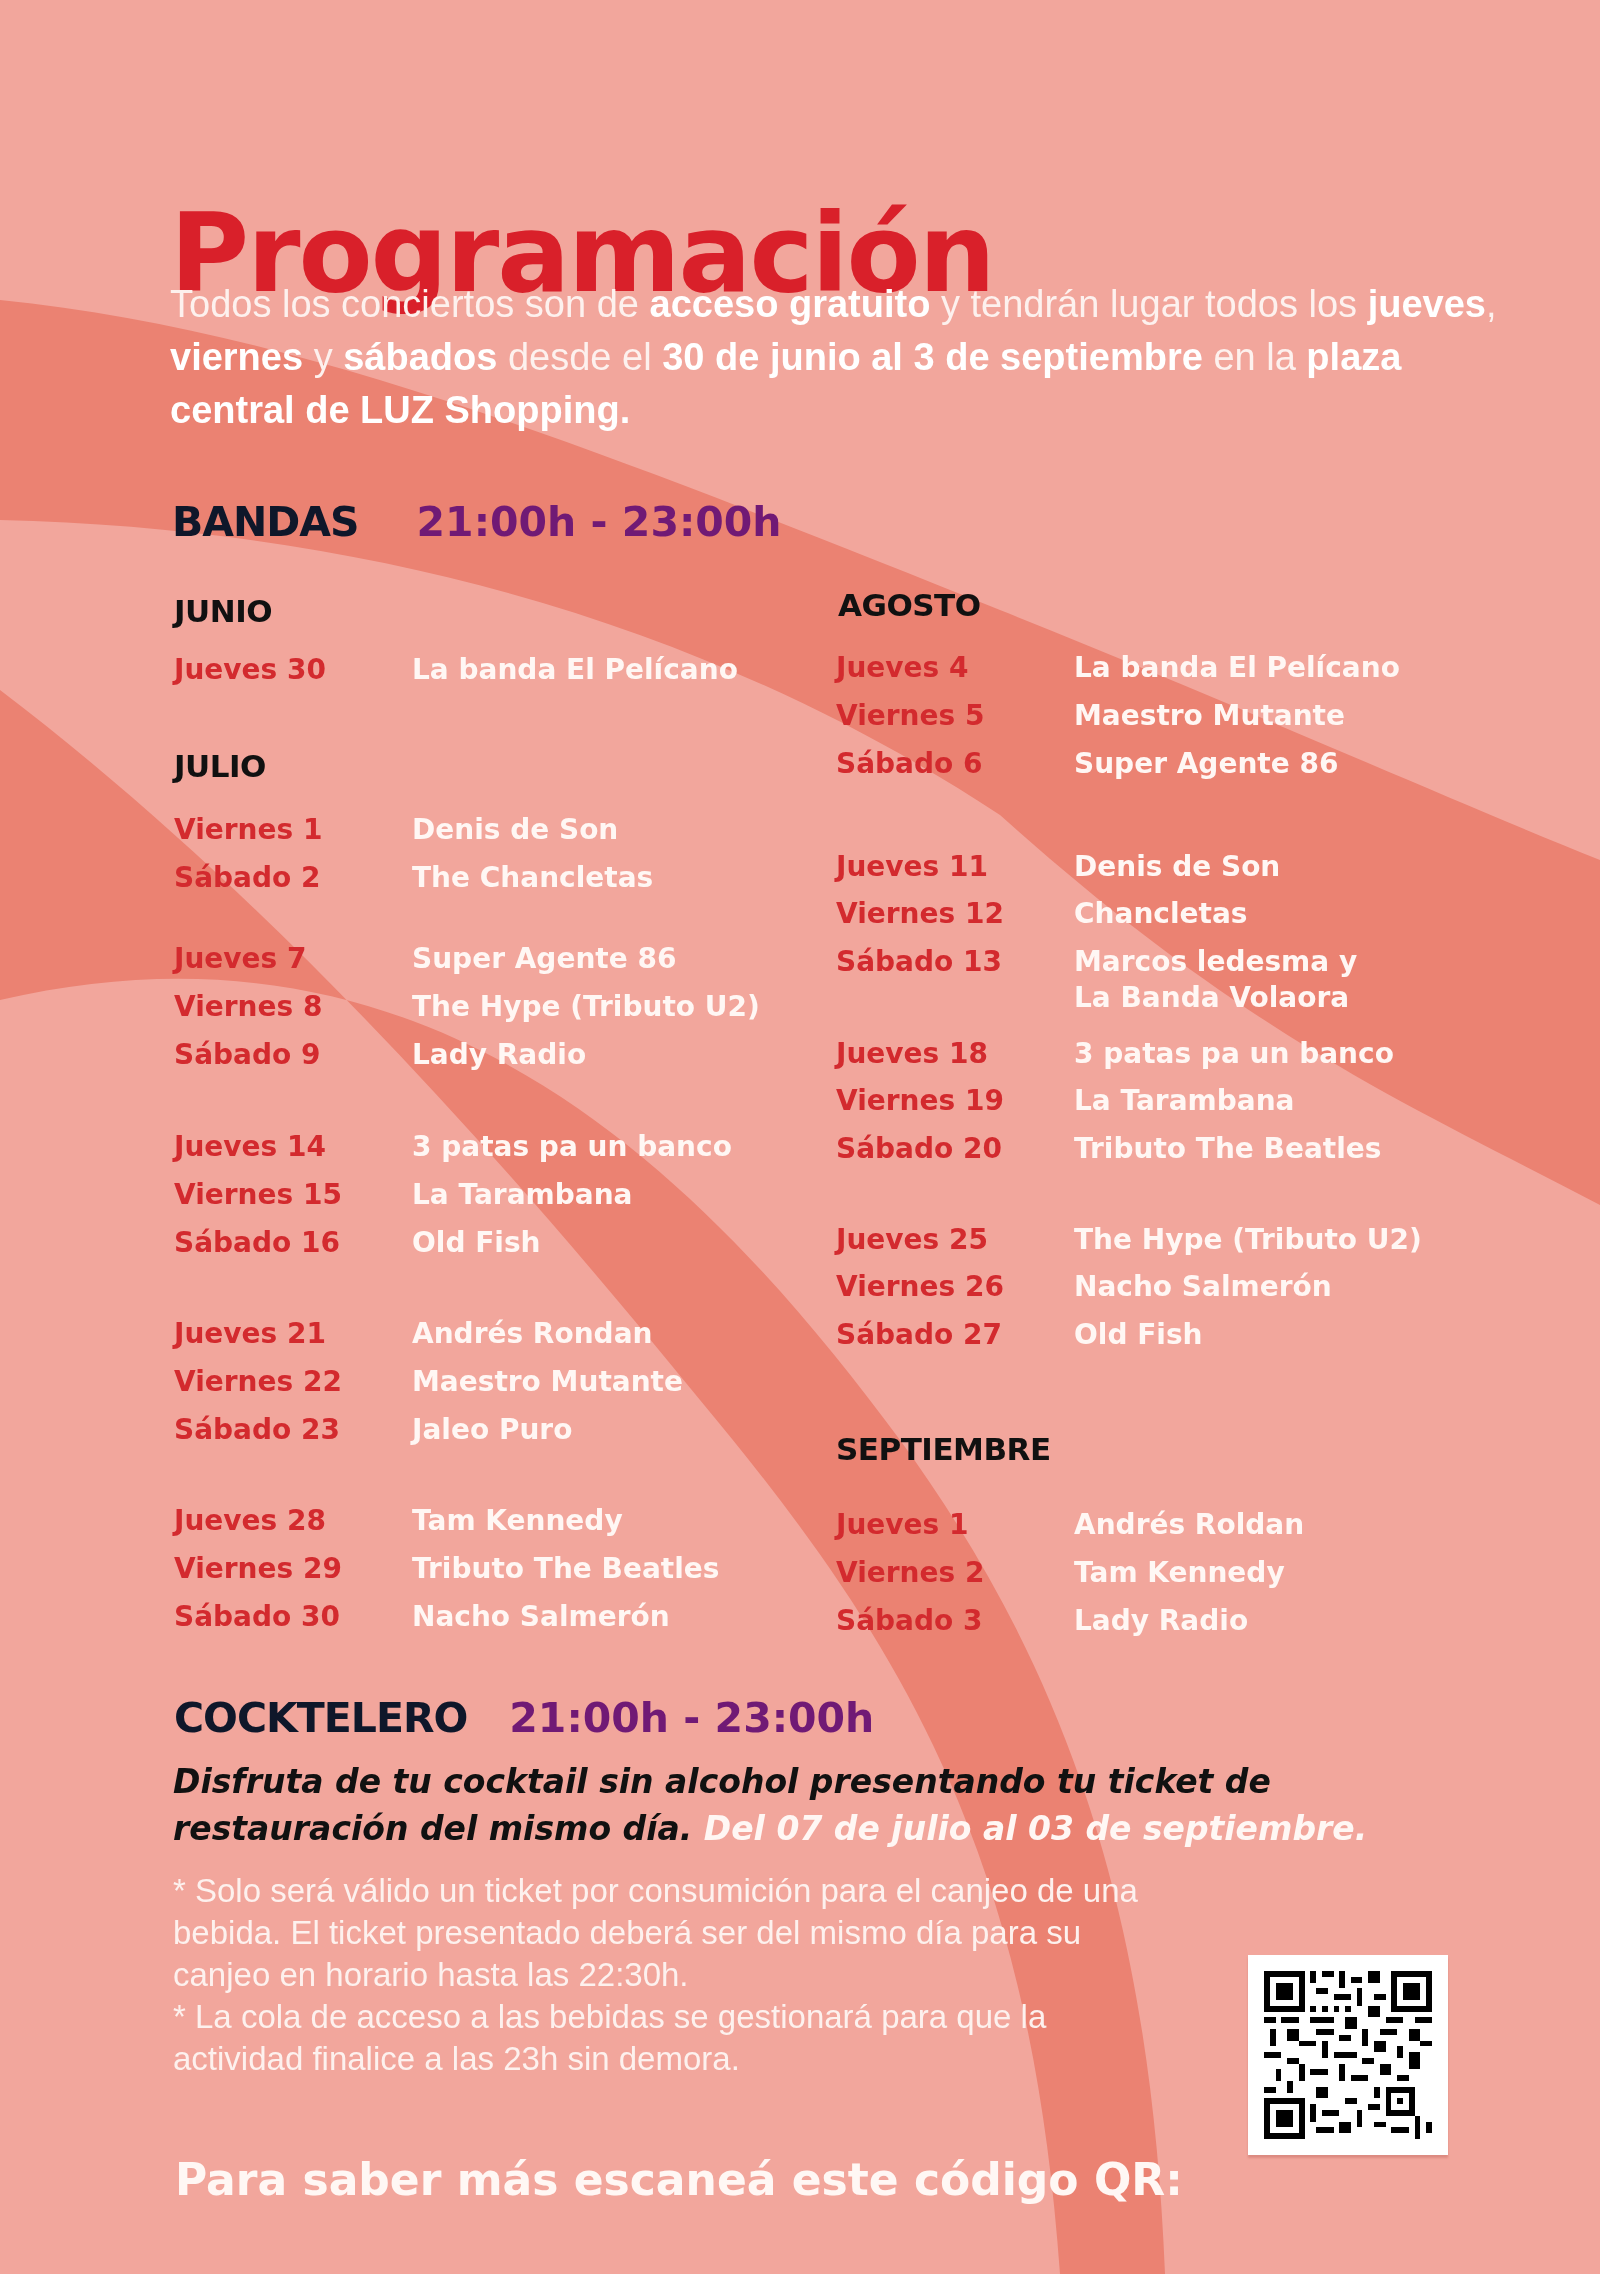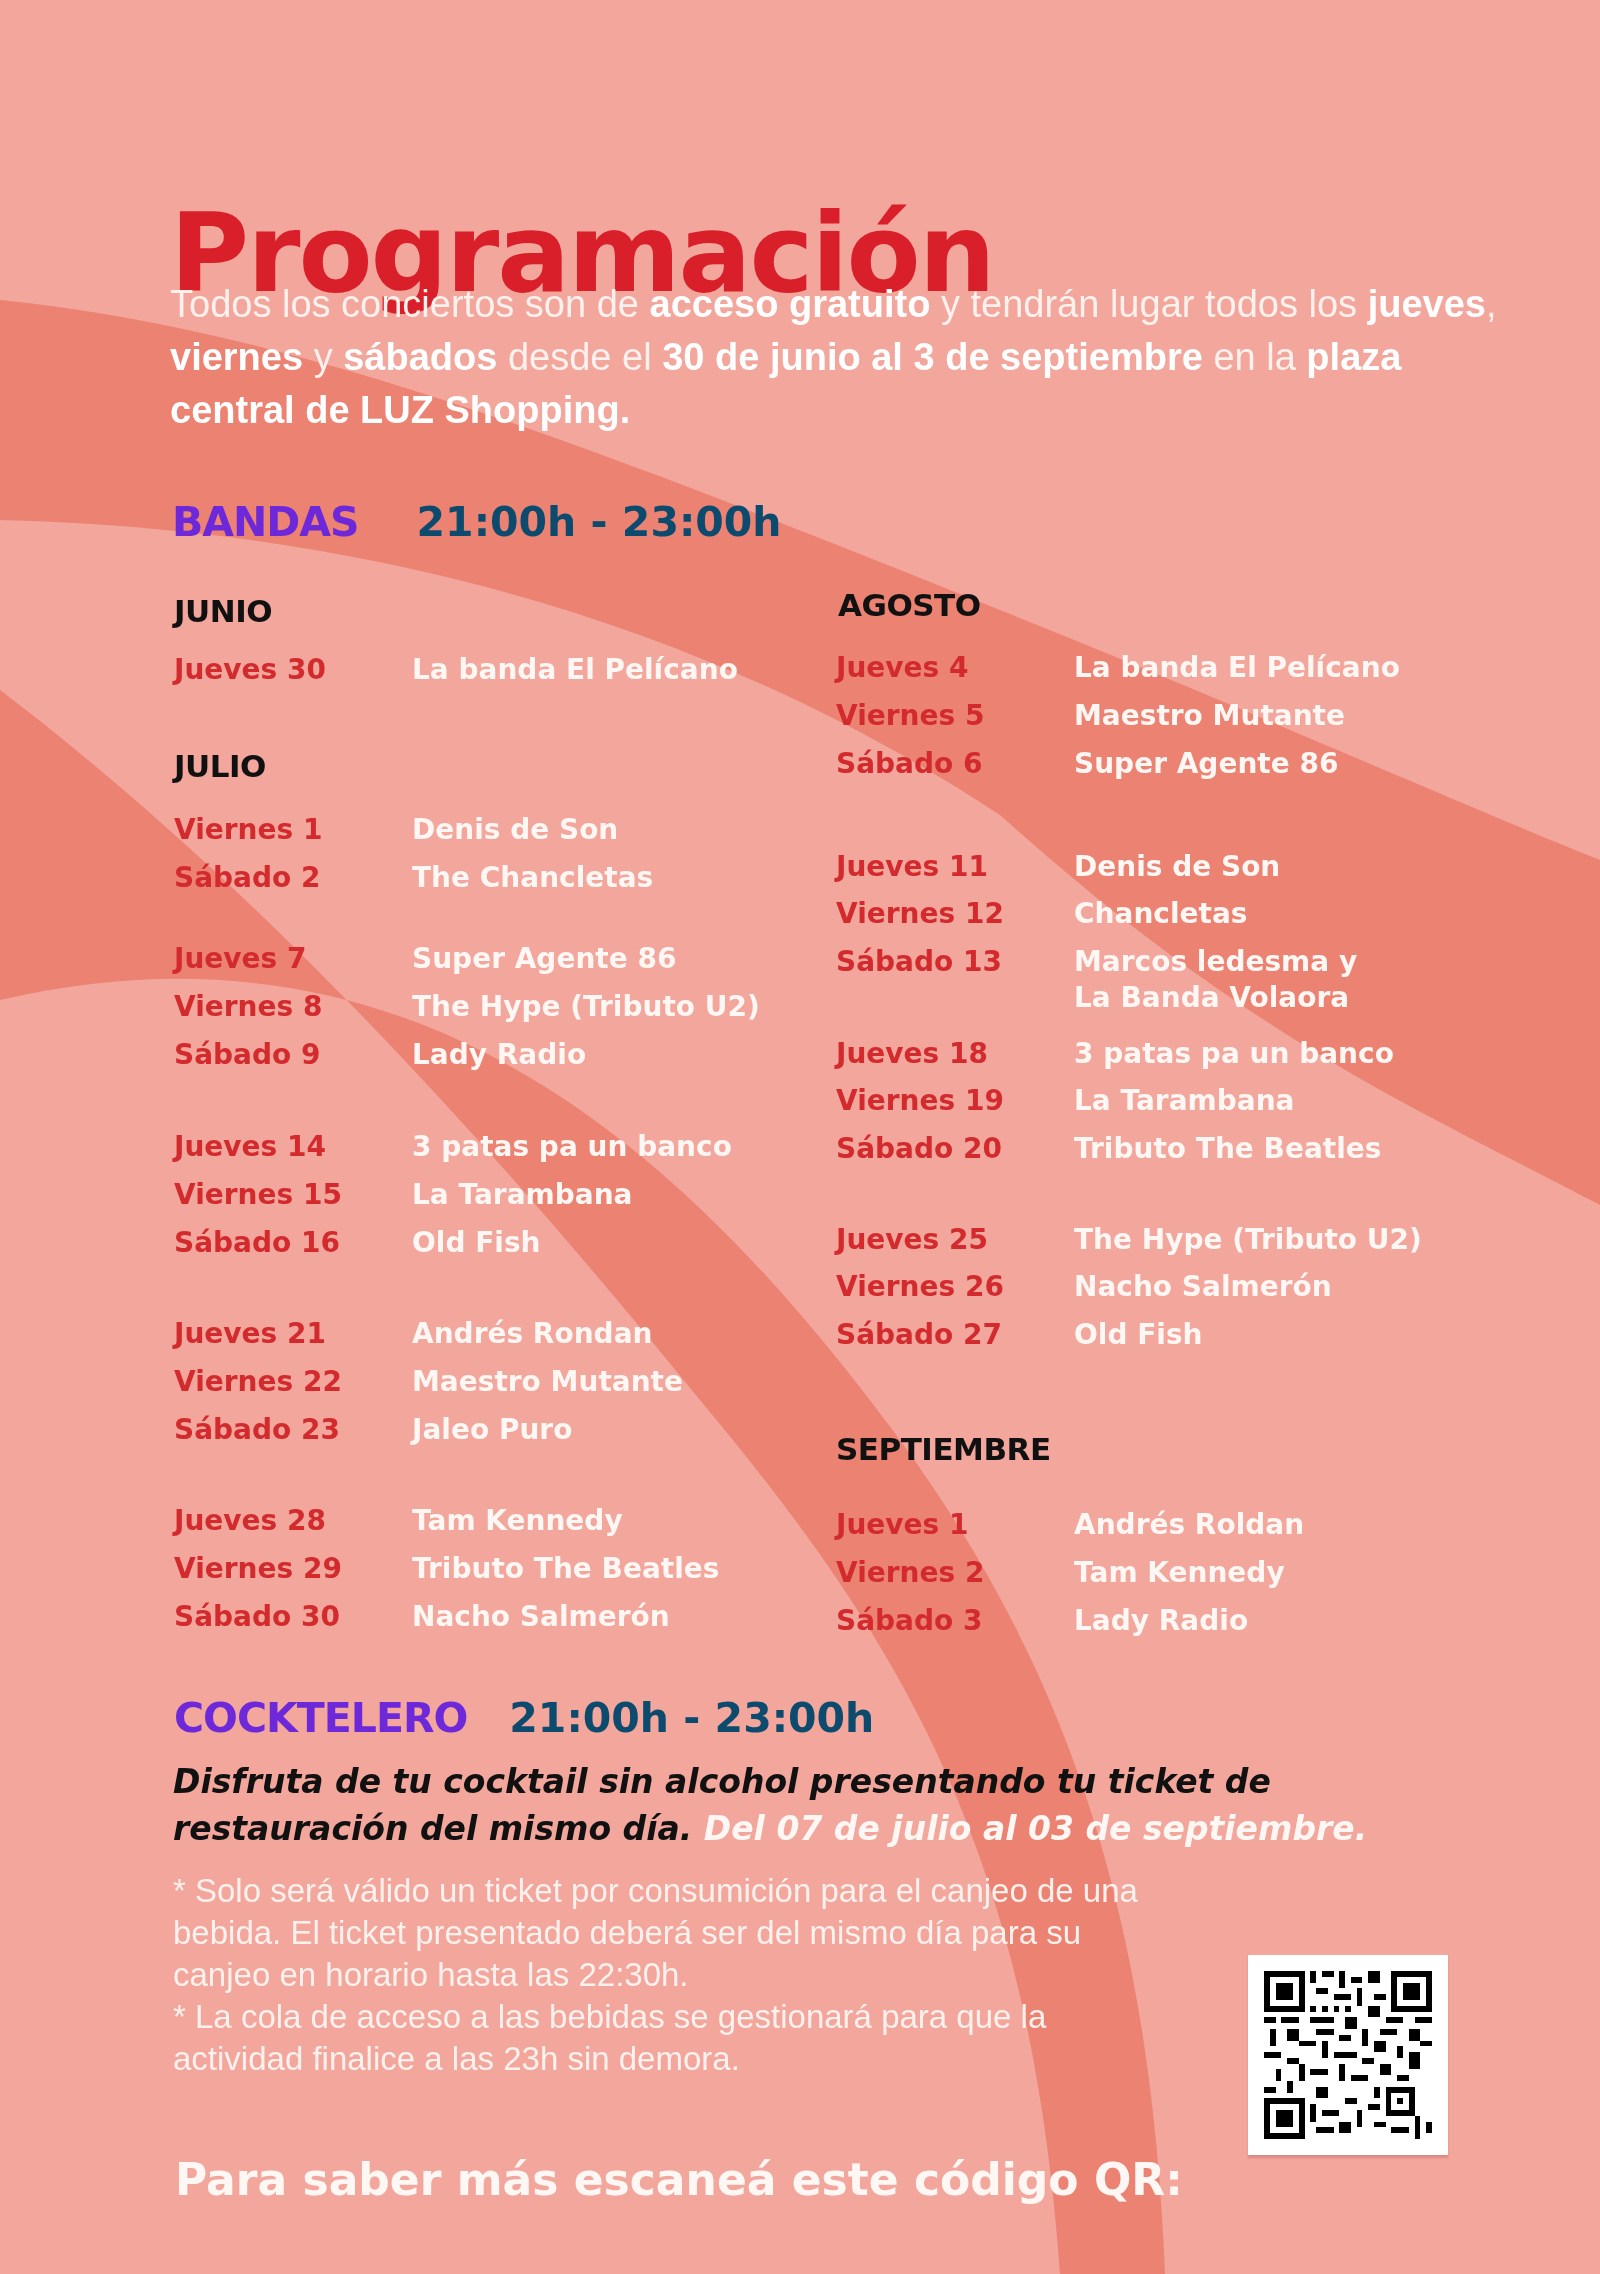--- a/index.html
+++ b/index.html
@@ -21,22 +21,22 @@
       position: absolute; left: 170px; top: 278px; width: 1330px;
       font-family: "Liberation Sans", sans-serif; font-size: 38px; line-height: 53px;
       color: #FDF1EE;
     }
     .intro b { font-weight: bold; color: #FFFFFF; }
 
     .section-head {
       position: absolute; left: 172px;
       font-family: "DejaVu Sans", sans-serif; font-weight: bold; font-size: 41px; line-height: 1;
     }
-    .section-head .label { color: #6d28d9; letter-spacing: -1px; }
-    .section-head .time { color: #0c4a6e; margin-left: 58px; }
+    .section-head .label { color: #0f172a; letter-spacing: -1px; }
+    .section-head .time { color: #701a75; margin-left: 58px; }
 
     .month {
       position: absolute; font-family: "DejaVu Sans", sans-serif; font-weight: bold;
       font-size: 31px; color: #111111; line-height: 1; letter-spacing: -0.5px;
     }
     .row {
       position: absolute; font-family: "DejaVu Sans", sans-serif; font-weight: bold;
       font-size: 28px; line-height: 36px;
     }
     .row .day { position: absolute; left: 0; top: 0; color: #D32A2E; white-space: nowrap; }

